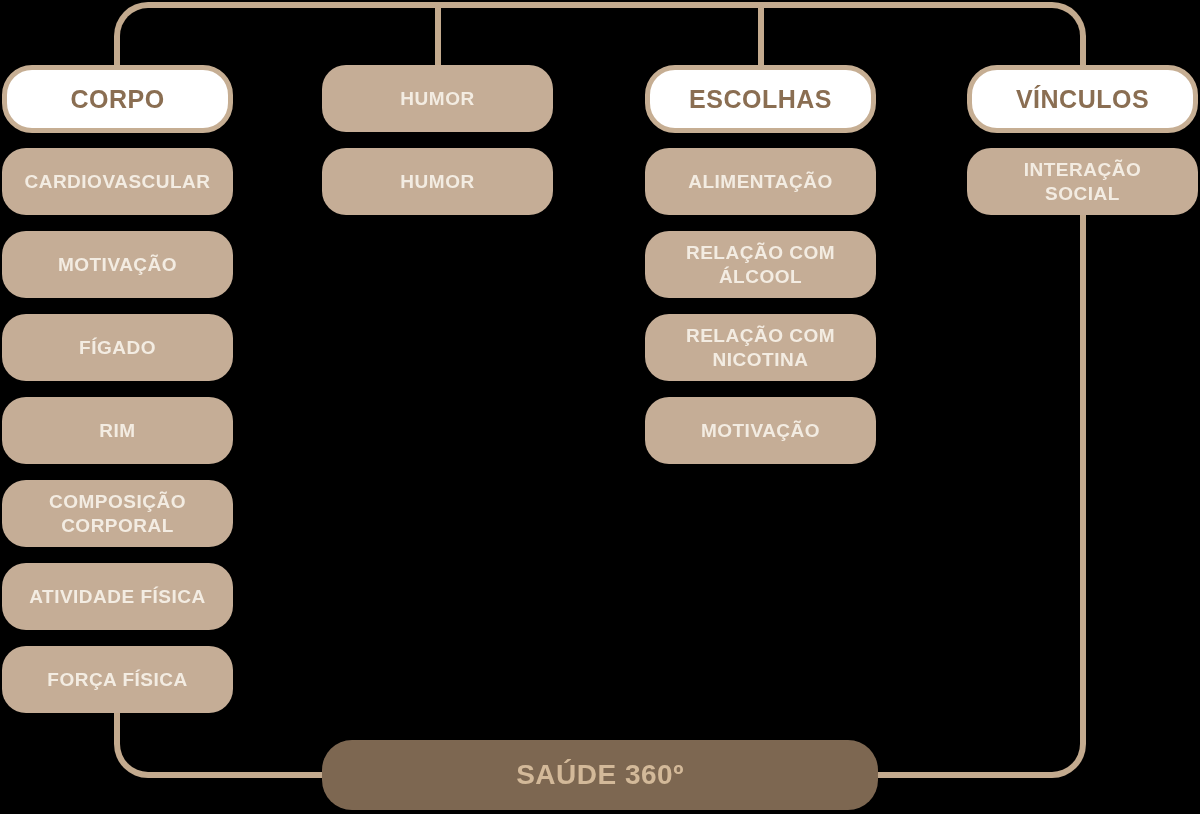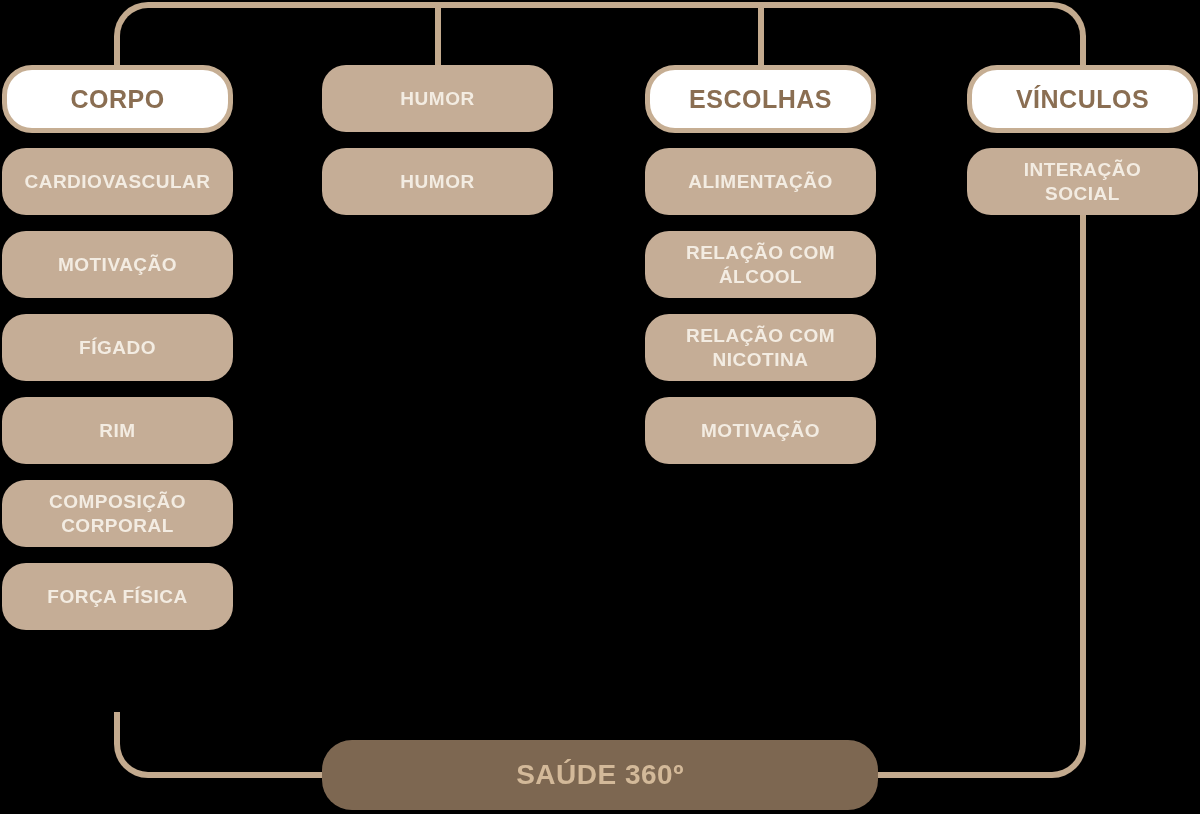--- a/index.html
+++ b/index.html
@@ -102,20 +102,21 @@
   <div class="conn conn-bottom-right"></div>
 
   <div class="column" style="left:2px;">
     <div class="header-node">CORPO</div>
     <div class="item-node">CARDIOVASCULAR</div>
     <div class="item-node">MOTIVAÇÃO</div>
     <div class="item-node">FÍGADO</div>
     <div class="item-node">RIM</div>
     <div class="item-node">COMPOSIÇÃO
 CORPORAL</div>
+    <div class="item-node">ATIVIDADE FÍSICA</div>
     <div class="item-node">FORÇA FÍSICA</div>
   </div>
 
   <div class="column" style="left:322px;">
     <div class="item-node">HUMOR</div>
     <div class="item-node">HUMOR</div>
   </div>
 
   <div class="column" style="left:645px;">
     <div class="header-node">ESCOLHAS</div>

